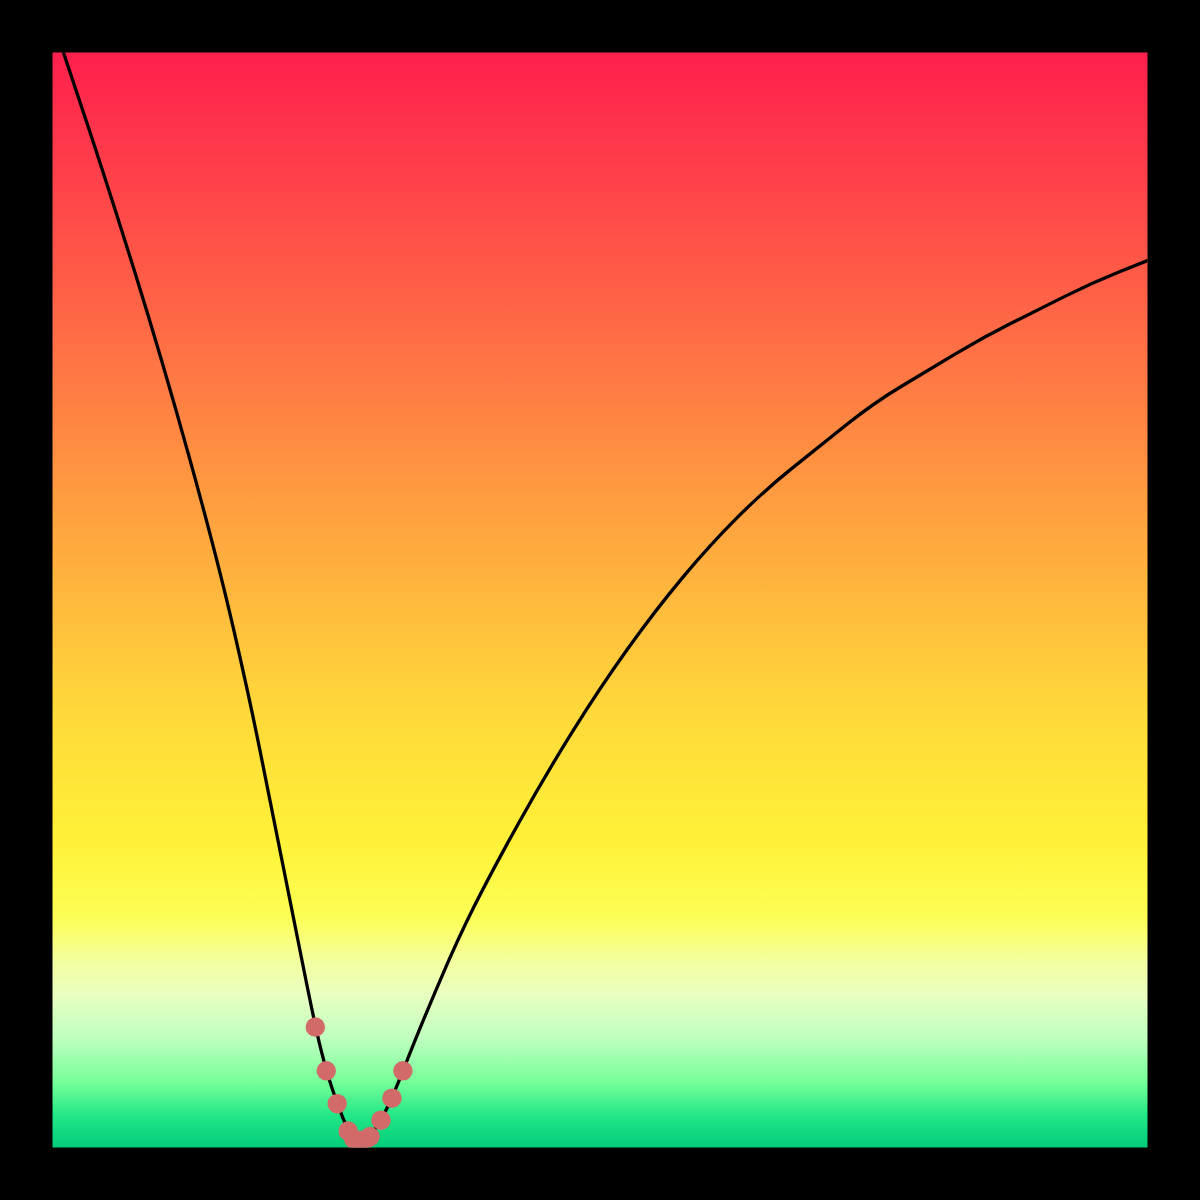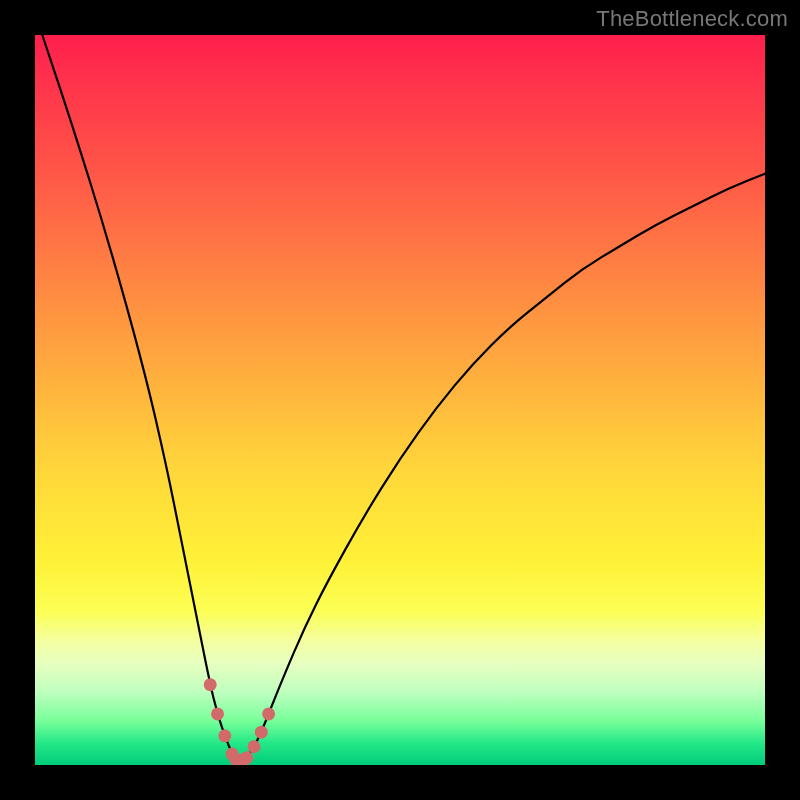--- a/index.html
+++ b/index.html
@@ -60,21 +60,20 @@
     left: 0;
     width: 730px;
     height: 730px;
   }
 </style>
 </head>
 <body>
 
 <div class="frame">
 
-  <div class="watermark">TheBottleneck.com</div>
 
   <div class="plot">
     <svg class="curve" viewBox="0 0 730 730" preserveAspectRatio="none">
       <path id="curve-path" fill="none" stroke="#000000" stroke-width="2.2" stroke-linecap="round" stroke-linejoin="round" d="M 7.30 0.00 Q 7.30 0.00 21.90 43.80 Q 36.50 87.60 54.75 146.00 Q 73.00 204.40 91.25 270.10 Q 109.50 335.80 120.45 383.25 Q 131.40 430.70 138.70 467.20 Q 146.00 503.70 153.30 540.20 Q 160.60 576.70 167.90 613.20 Q 175.20 649.70 178.85 664.30 Q 182.50 678.90 186.15 689.85 Q 189.80 700.80 193.45 709.92 Q 197.10 719.05 200.75 722.70 Q 204.40 726.35 208.05 724.53 Q 211.70 722.70 215.35 717.23 Q 219.00 711.75 222.65 704.45 Q 226.30 697.15 229.95 688.02 Q 233.60 678.90 240.90 660.65 Q 248.20 642.40 259.15 616.85 Q 270.10 591.30 281.05 569.40 Q 292.00 547.50 310.25 514.65 Q 328.50 481.80 346.75 452.60 Q 365.00 423.40 383.25 397.85 Q 401.50 372.30 419.75 350.40 Q 438.00 328.50 456.25 310.25 Q 474.50 292.00 492.75 277.40 Q 511.00 262.80 529.25 248.20 Q 547.50 233.60 565.75 222.65 Q 584.00 211.70 602.25 200.75 Q 620.50 189.80 638.75 180.67 Q 657.00 171.55 675.25 162.42 Q 693.50 153.30 711.75 146.00 L 730.00 138.70"></path>
       <g id="marker-group">
           <circle cx="175.20" cy="649.70" r="6.5" fill="#d36a6a"></circle>
           <circle cx="182.50" cy="678.90" r="6.5" fill="#d36a6a"></circle>
           <circle cx="189.80" cy="700.80" r="6.5" fill="#d36a6a"></circle>
           <circle cx="197.10" cy="719.05" r="6.5" fill="#d36a6a"></circle>
           <circle cx="200.75" cy="724.16" r="6.5" fill="#d36a6a"></circle>

